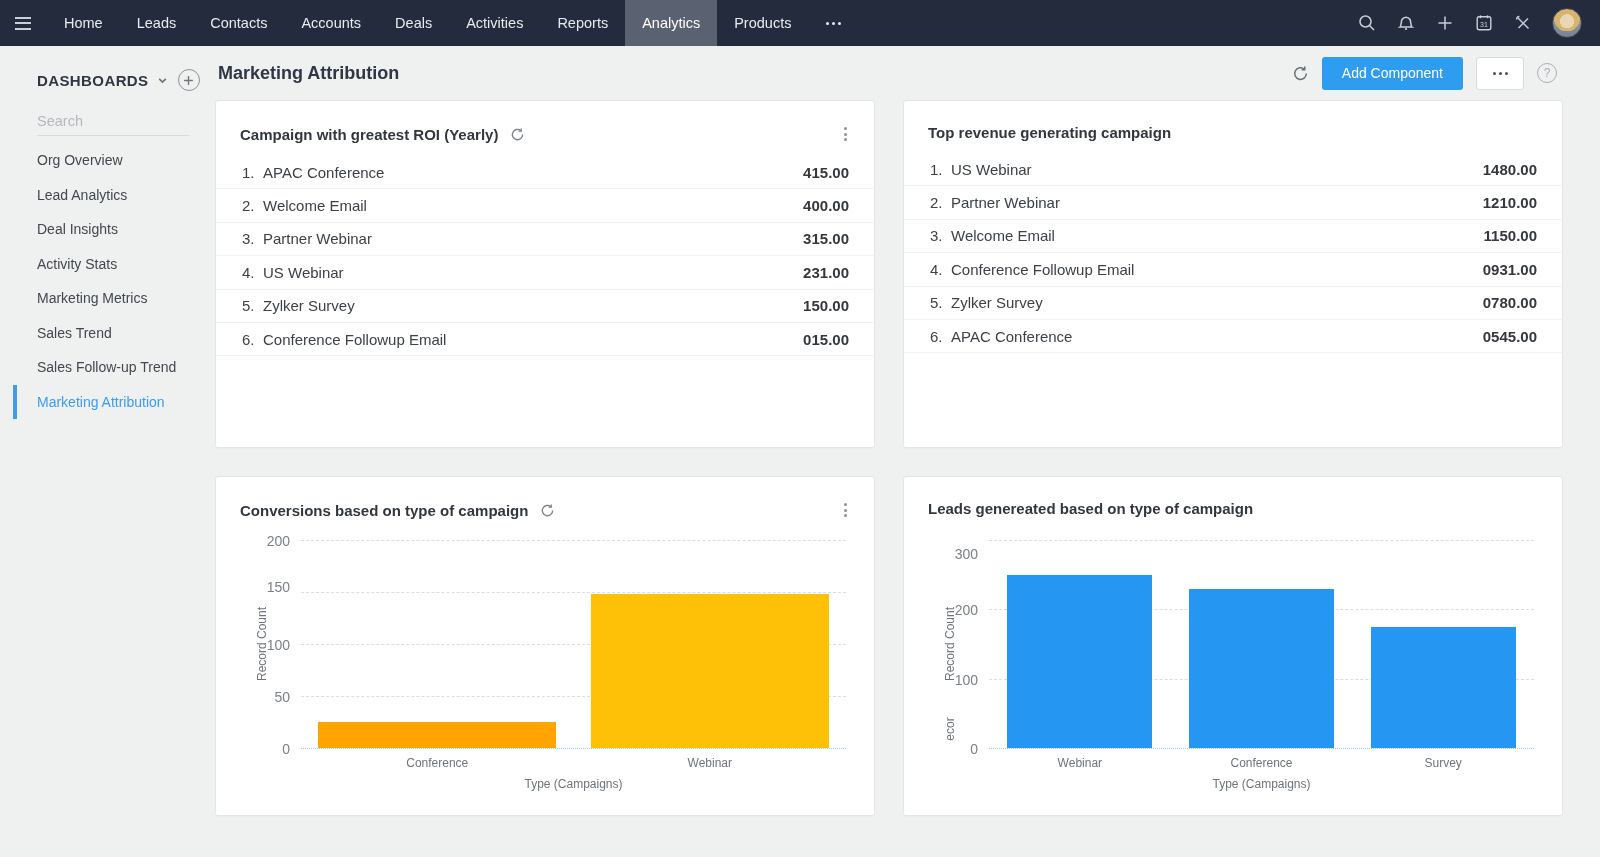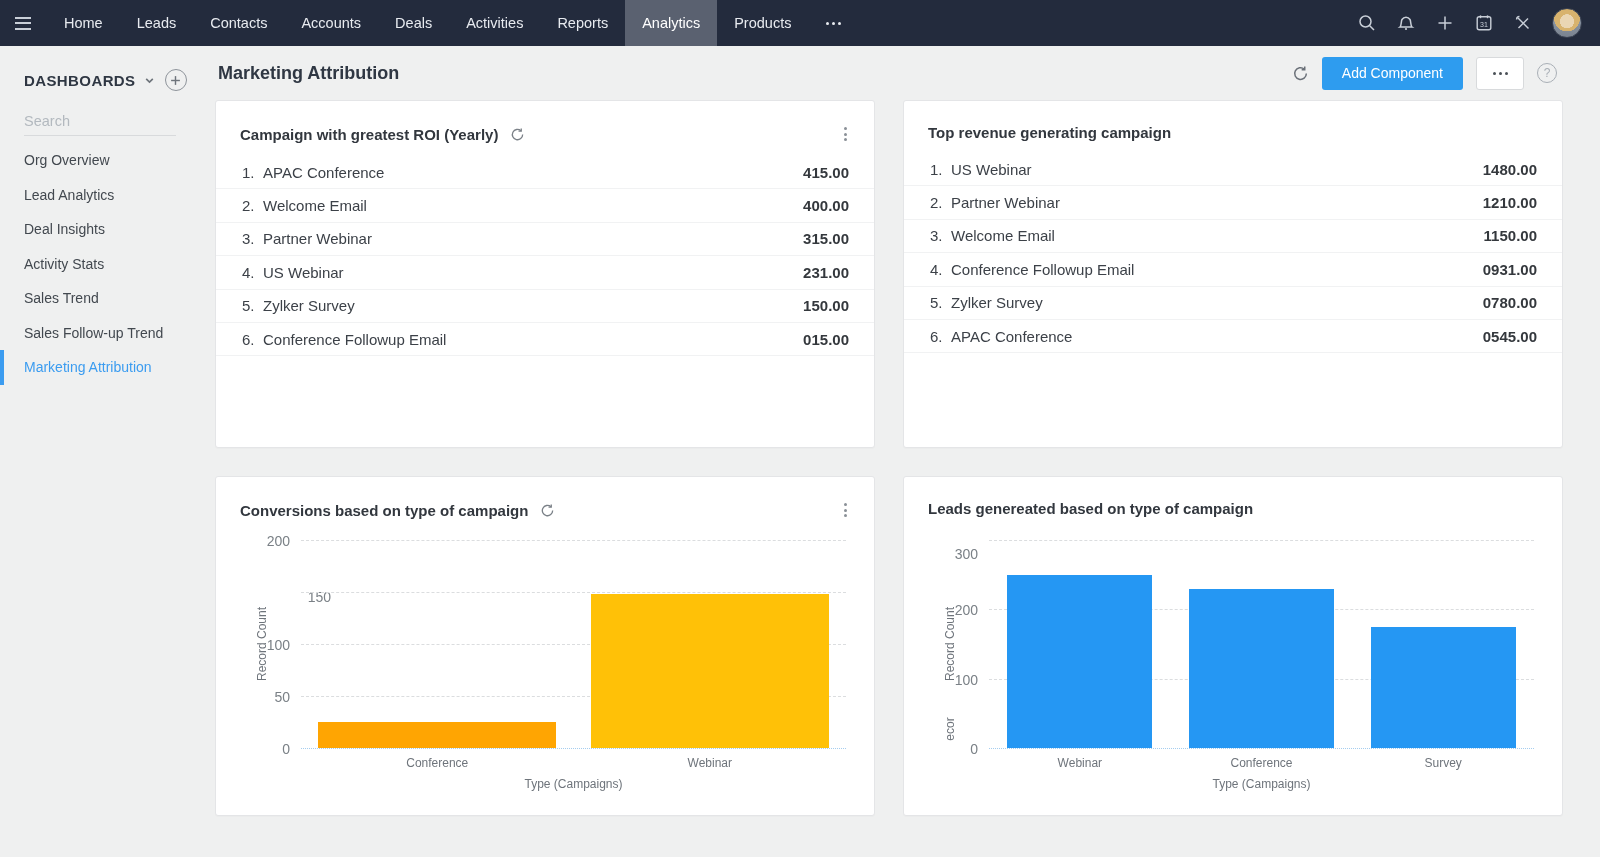--- a/index.html
+++ b/index.html
@@ -25,21 +25,21 @@
   .nav-ic svg { width:20px; height:20px; }
   .avatar { width:30px; height:30px; border-radius:50%; cursor:pointer; border:1px solid #3A4252;
     background:
       radial-gradient(circle at 50% 44%, #EAD6B4 0 33%, rgba(0,0,0,0) 34%),
       radial-gradient(circle at 50% 34%, #D8B36E 0 55%, rgba(0,0,0,0) 56%),
       linear-gradient(#9AA5B2, #79828F);
   }
   
   .app-body { display:flex; height:811px; }
   
-  .sidebar { width:200px; padding:20px 0 0 24px; flex:none; }
+  .sidebar { width:200px; padding:20px 0 0 37px; flex:none; }
   .dash-head { display:flex; align-items:center; height:28px; cursor:pointer; }
   .dash-title { font-size:15px; font-weight:bold; letter-spacing:.4px; color:#2F3743; }
   .caret { margin-left:8px; color:#6E747B; display:flex; }
   .plus-circle { margin-left:10px; width:22px; height:22px; border:1px solid #8E949B; border-radius:50%;
     color:#6E747B; display:flex; align-items:center; justify-content:center; cursor:pointer; }
   .search-input { width:152px; margin-top:13px; border:none; border-bottom:1px solid #D8DADC; background:transparent;
     padding:6px 0; font-size:14.5px; outline:none; color:#3C4148; font-family:"Liberation Sans", sans-serif; }
   .search-input::placeholder { color:#B3B9BF; }
   .side-items { list-style:none; margin:7px 0 0; padding:0; }
   .side-item { position:relative; height:34.5px; display:flex; align-items:center; font-size:14px; color:#42484F; cursor:pointer; }
@@ -163,20 +163,21 @@
             <line x1="1" y1="5" x2="9" y2="5"></line>
           </svg>
       </span>
     </div>
     <input class="search-input" type="text" placeholder="Search" style="">
     <ul class="side-items" id="side-items">
         <li class="side-item">Org Overview</li>
         <li class="side-item">Lead Analytics</li>
         <li class="side-item">Deal Insights</li>
         <li class="side-item">Activity Stats</li>
+        <li class="side-item">Marketing Metrics</li>
         <li class="side-item">Sales Trend</li>
         <li class="side-item">Sales Follow-up Trend</li>
         <li class="side-item active">Marketing Attribution</li>
       </ul>
   </aside>
 
   <main class="main">
     <header class="page-header">
       <h1 class="page-title">Marketing Attribution</h1>
       <div class="header-right">
@@ -298,21 +299,21 @@
           </span>
           <span class="kebab">
               <i></i>
               <i></i>
               <i></i>
             </span>
         </div>
         <div class="chart" id="chart-0">
             <span class="ytick" style="top: 8px;">200</span>
             <div class="gridline" style="left: 85px; width: 545px; top: 15px;"></div>
-            <span class="ytick" style="top: 64px; margin-left: 41px;">150</span>
+            <span class="ytick" style="top: 54px;">150</span>
             <div class="gridline" style="left: 85px; width: 545px; top: 67px;"></div>
             <span class="ytick" style="top: 112px;">100</span>
             <div class="gridline" style="left: 85px; width: 545px; top: 119px;"></div>
             <span class="ytick" style="top: 164px;">50</span>
             <div class="gridline" style="left: 85px; width: 545px; top: 171px;"></div>
             <span class="ytick" style="top: 216px;">0</span>
             <div class="baseline" style="left: 85px; width: 545px; top: 223px;"></div>
             <div class="bar" style="left: 102.304px; width: 237.893px; top: 197px; height: 26px; background: rgb(255, 165, 2);"></div>
             <span class="xlab" style="left: 151.25px; top: 231px;">Conference</span>
             <div class="bar" style="left: 374.804px; width: 237.893px; top: 69.08px; height: 153.92px; background: rgb(255, 193, 7);"></div>

